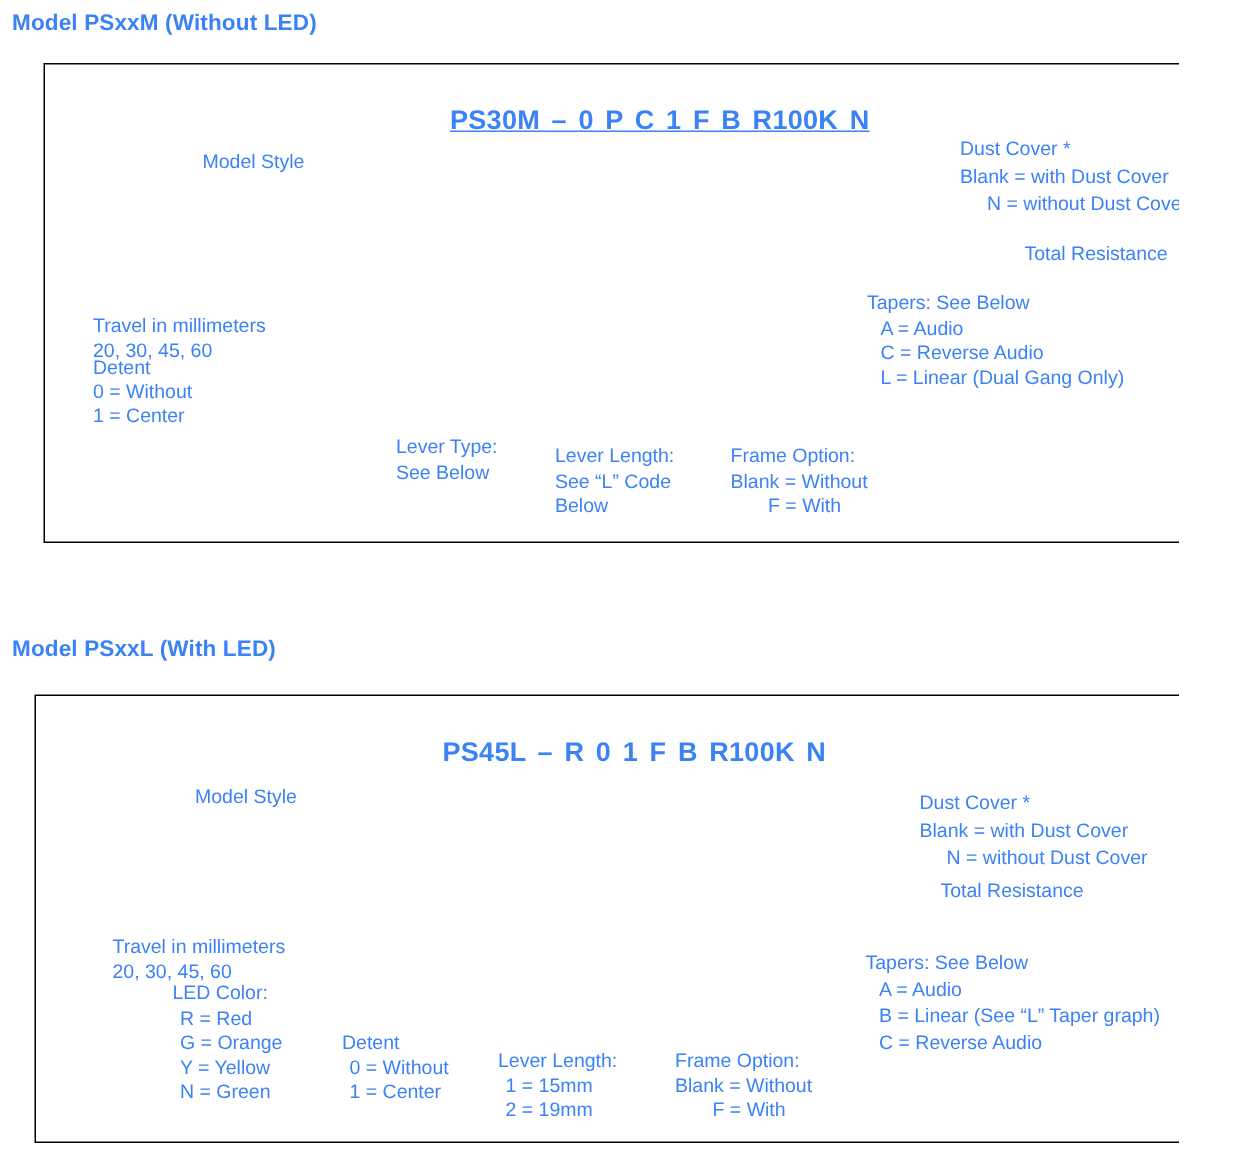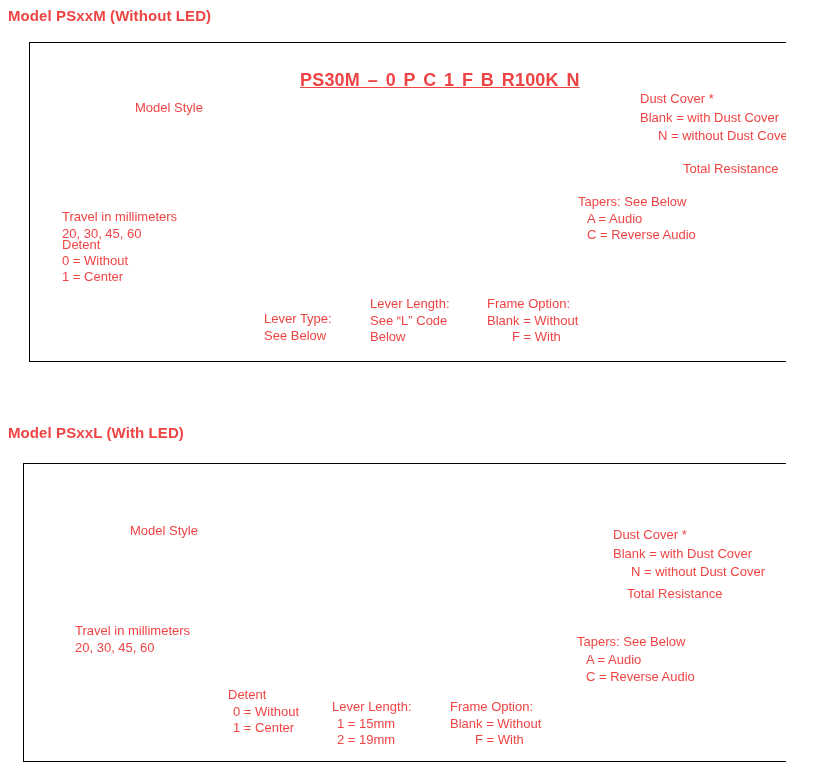--- a/index.html
+++ b/index.html
@@ -1,18 +1,18 @@
 <!DOCTYPE html>
 <html><head>
 <meta charset="utf-8">
 <style>
   html,body { margin:0; padding:0; background:#ffffff; }
   .board {
     position:relative; width:786px; height:770px; background:#ffffff;
-    font-family:"Liberation Sans","DejaVu Sans",sans-serif; color:#ef4444;
+    font-family:"Liberation Sans","DejaVu Sans",sans-serif; color:#3b82f6;
     overflow:hidden;
   }
   .sec-title {
     position:absolute; font-size:15px; font-weight:bold; white-space:nowrap;
     letter-spacing:0.1px;
   }
   .diagram-box { position:absolute; border:1.6px solid #000; background:#fff; }
   .part-number {
     position:absolute; font-size:18px; font-weight:bold; white-space:nowrap;
     letter-spacing:0.2px; word-spacing:2.5px;
@@ -77,67 +77,76 @@
     <div>20, 30, 45, 60</div>
   </div>
 
   <div class="lbl lh16" style="left:62px; top:237px;">
     <div>Detent</div>
     <div>0 = Without</div>
     <div>1 = Center</div>
   </div>
 
 
-  <div class="lbl" style="left:264px; top:311px;">
+  <div class="lbl" style="left:264px; top:290px;">
     <div>Lever Type:</div>
     <div>See Below</div>
   </div>
 
   <div class="lbl" style="left:370px; top:296px;">
     <div>Lever Length:</div>
     <div>See “L” Code</div>
     <div>Below</div>
   </div>
 
   <div class="lbl" style="left:487px; top:296px;">
     <div>Frame Option:</div>
     <div>Blank = Without</div>
     <div class="ind25">F = With</div>
   </div>
 
   <div class="lbl" style="left:578px; top:194px;">
     <div>Tapers: See Below</div>
     <div class="ind8">A = Audio</div>
     <div class="ind8">C = Reverse Audio</div>
+    <div class="ind8">L = Linear (Dual Gang Only)</div>
   </div>
 
   <div class="lbl" style="left:683px; top:161px;">
     <div>Total Resistance</div>
   </div>
 
   <div class="lbl lh185" style="left:640px; top:90px;">
     <div>Dust Cover *</div>
     <div>Blank = with Dust Cover</div>
     <div class="ind18">N = without Dust Cover</div>
   </div>
 
   <div class="sec-title" style="left:8px; top:424px;">Model PSxxL (With LED)</div>
 
   <div class="diagram-box" style="left:23px; top:463px; width:807px; height:297px;"></div>
 
+  <div class="part-number" style="left:295px; top:491px;">PS45L – R 0 1 F B R100K N</div>
 
   <div class="lbl" style="left:130px; top:523px;">
     <div>Model Style</div>
   </div>
 
   <div class="lbl lh17" style="left:75px; top:574px;">
     <div>Travel in millimeters</div>
     <div>20, 30, 45, 60</div>
   </div>
 
+  <div class="lbl" style="left:115px; top:654px;">
+    <div>LED Color:</div>
+    <div class="ind5">R = Red</div>
+    <div class="ind5">G = Orange</div>
+    <div class="ind5">Y = Yellow</div>
+    <div class="ind5">N = Green</div>
+  </div>
 
   <div class="lbl" style="left:228px; top:687px;">
     <div>Detent</div>
     <div class="ind5">0 = Without</div>
     <div class="ind5">1 = Center</div>
   </div>
 
   <div class="lbl" style="left:332px; top:699px;">
     <div>Lever Length:</div>
     <div class="ind5">1 = 15mm</div>
@@ -146,20 +155,21 @@
 
   <div class="lbl" style="left:450px; top:699px;">
     <div>Frame Option:</div>
     <div>Blank = Without</div>
     <div class="ind25">F = With</div>
   </div>
 
   <div class="lbl lh176" style="left:577px; top:633px;">
     <div>Tapers: See Below</div>
     <div class="ind8">A = Audio</div>
+    <div class="ind8">B = Linear (See “L” Taper graph)</div>
     <div class="ind8">C = Reverse Audio</div>
   </div>
 
   <div class="lbl" style="left:627px; top:586px;">
     <div>Total Resistance</div>
   </div>
 
   <div class="lbl lh185" style="left:613px; top:526px;">
     <div>Dust Cover *</div>
     <div>Blank = with Dust Cover</div>

